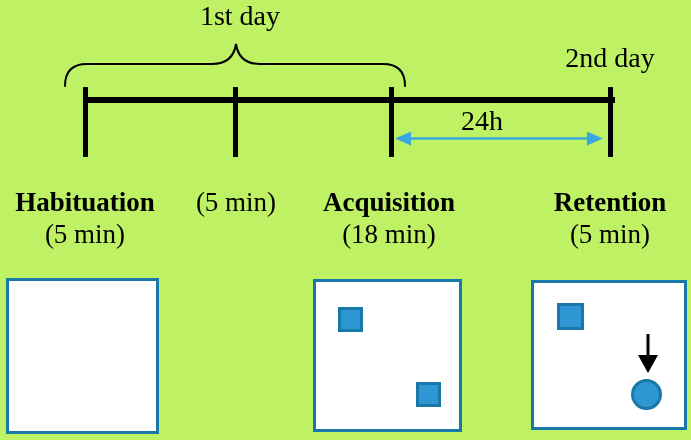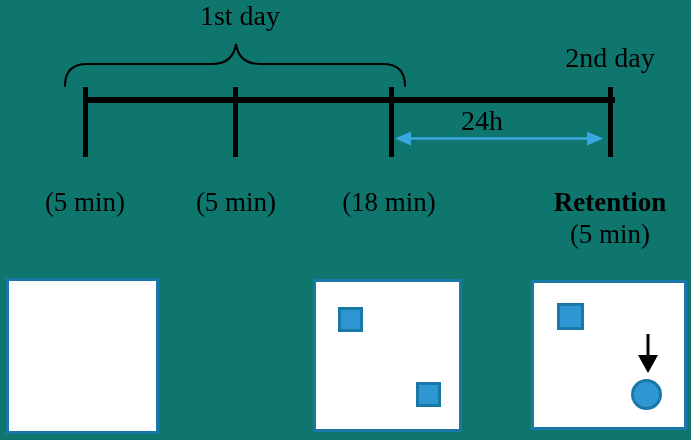--- a/index.html
+++ b/index.html
@@ -5,21 +5,21 @@
   html, body {
     margin: 0;
     padding: 0;
     background: #ffffff;
     font-family: "Liberation Serif", "DejaVu Serif", serif;
   }
   .canvas {
     position: relative;
     width: 691px;
     height: 440px;
-    background: #0f766e;
+    background: #bef264;
     overflow: hidden;
     color: #000;
   }
   .abs { position: absolute; }
   .txt {
     position: absolute;
     text-align: center;
     font-size: 28px;
     line-height: 1.1;
     color: #000;
@@ -91,28 +91,30 @@
   <div class="tick" style="left:608px;"></div>
 
   <svg class="abs" style="left:394px; top:128px;" width="210" height="21" viewBox="0 0 210 21" aria-hidden="true">
     <line x1="14" y1="10.5" x2="196" y2="10.5" stroke="#3BA7E0" stroke-width="2.6"></line>
     <polygon points="1,10.5 17,3.5 17,17.5" fill="#3BA7E0"></polygon>
     <polygon points="209,10.5 193,3.5 193,17.5" fill="#3BA7E0"></polygon>
   </svg>
   <div class="txt" style="left:432px; top:106px; width:100px;">24h</div>
 
   <div class="phase" style="left:0px; top:186px; width:170px;">
+    <div class="name bold">Habituation</div>
     <div class="duration">(5 min)</div>
   </div>
 
   <div class="phase" style="left:171px; top:186px; width:130px;">
     <div class="duration">(5 min)</div>
   </div>
 
   <div class="phase" style="left:304px; top:186px; width:170px;">
+    <div class="name bold">Acquisition</div>
     <div class="duration">(18 min)</div>
   </div>
 
   <div class="phase" style="left:525px; top:186px; width:170px;">
     <div class="name bold">Retention</div>
     <div class="duration">(5 min)</div>
   </div>
 
   <div class="arena" style="left:6px; top:278px; width:153px; height:156px;"></div>
 

